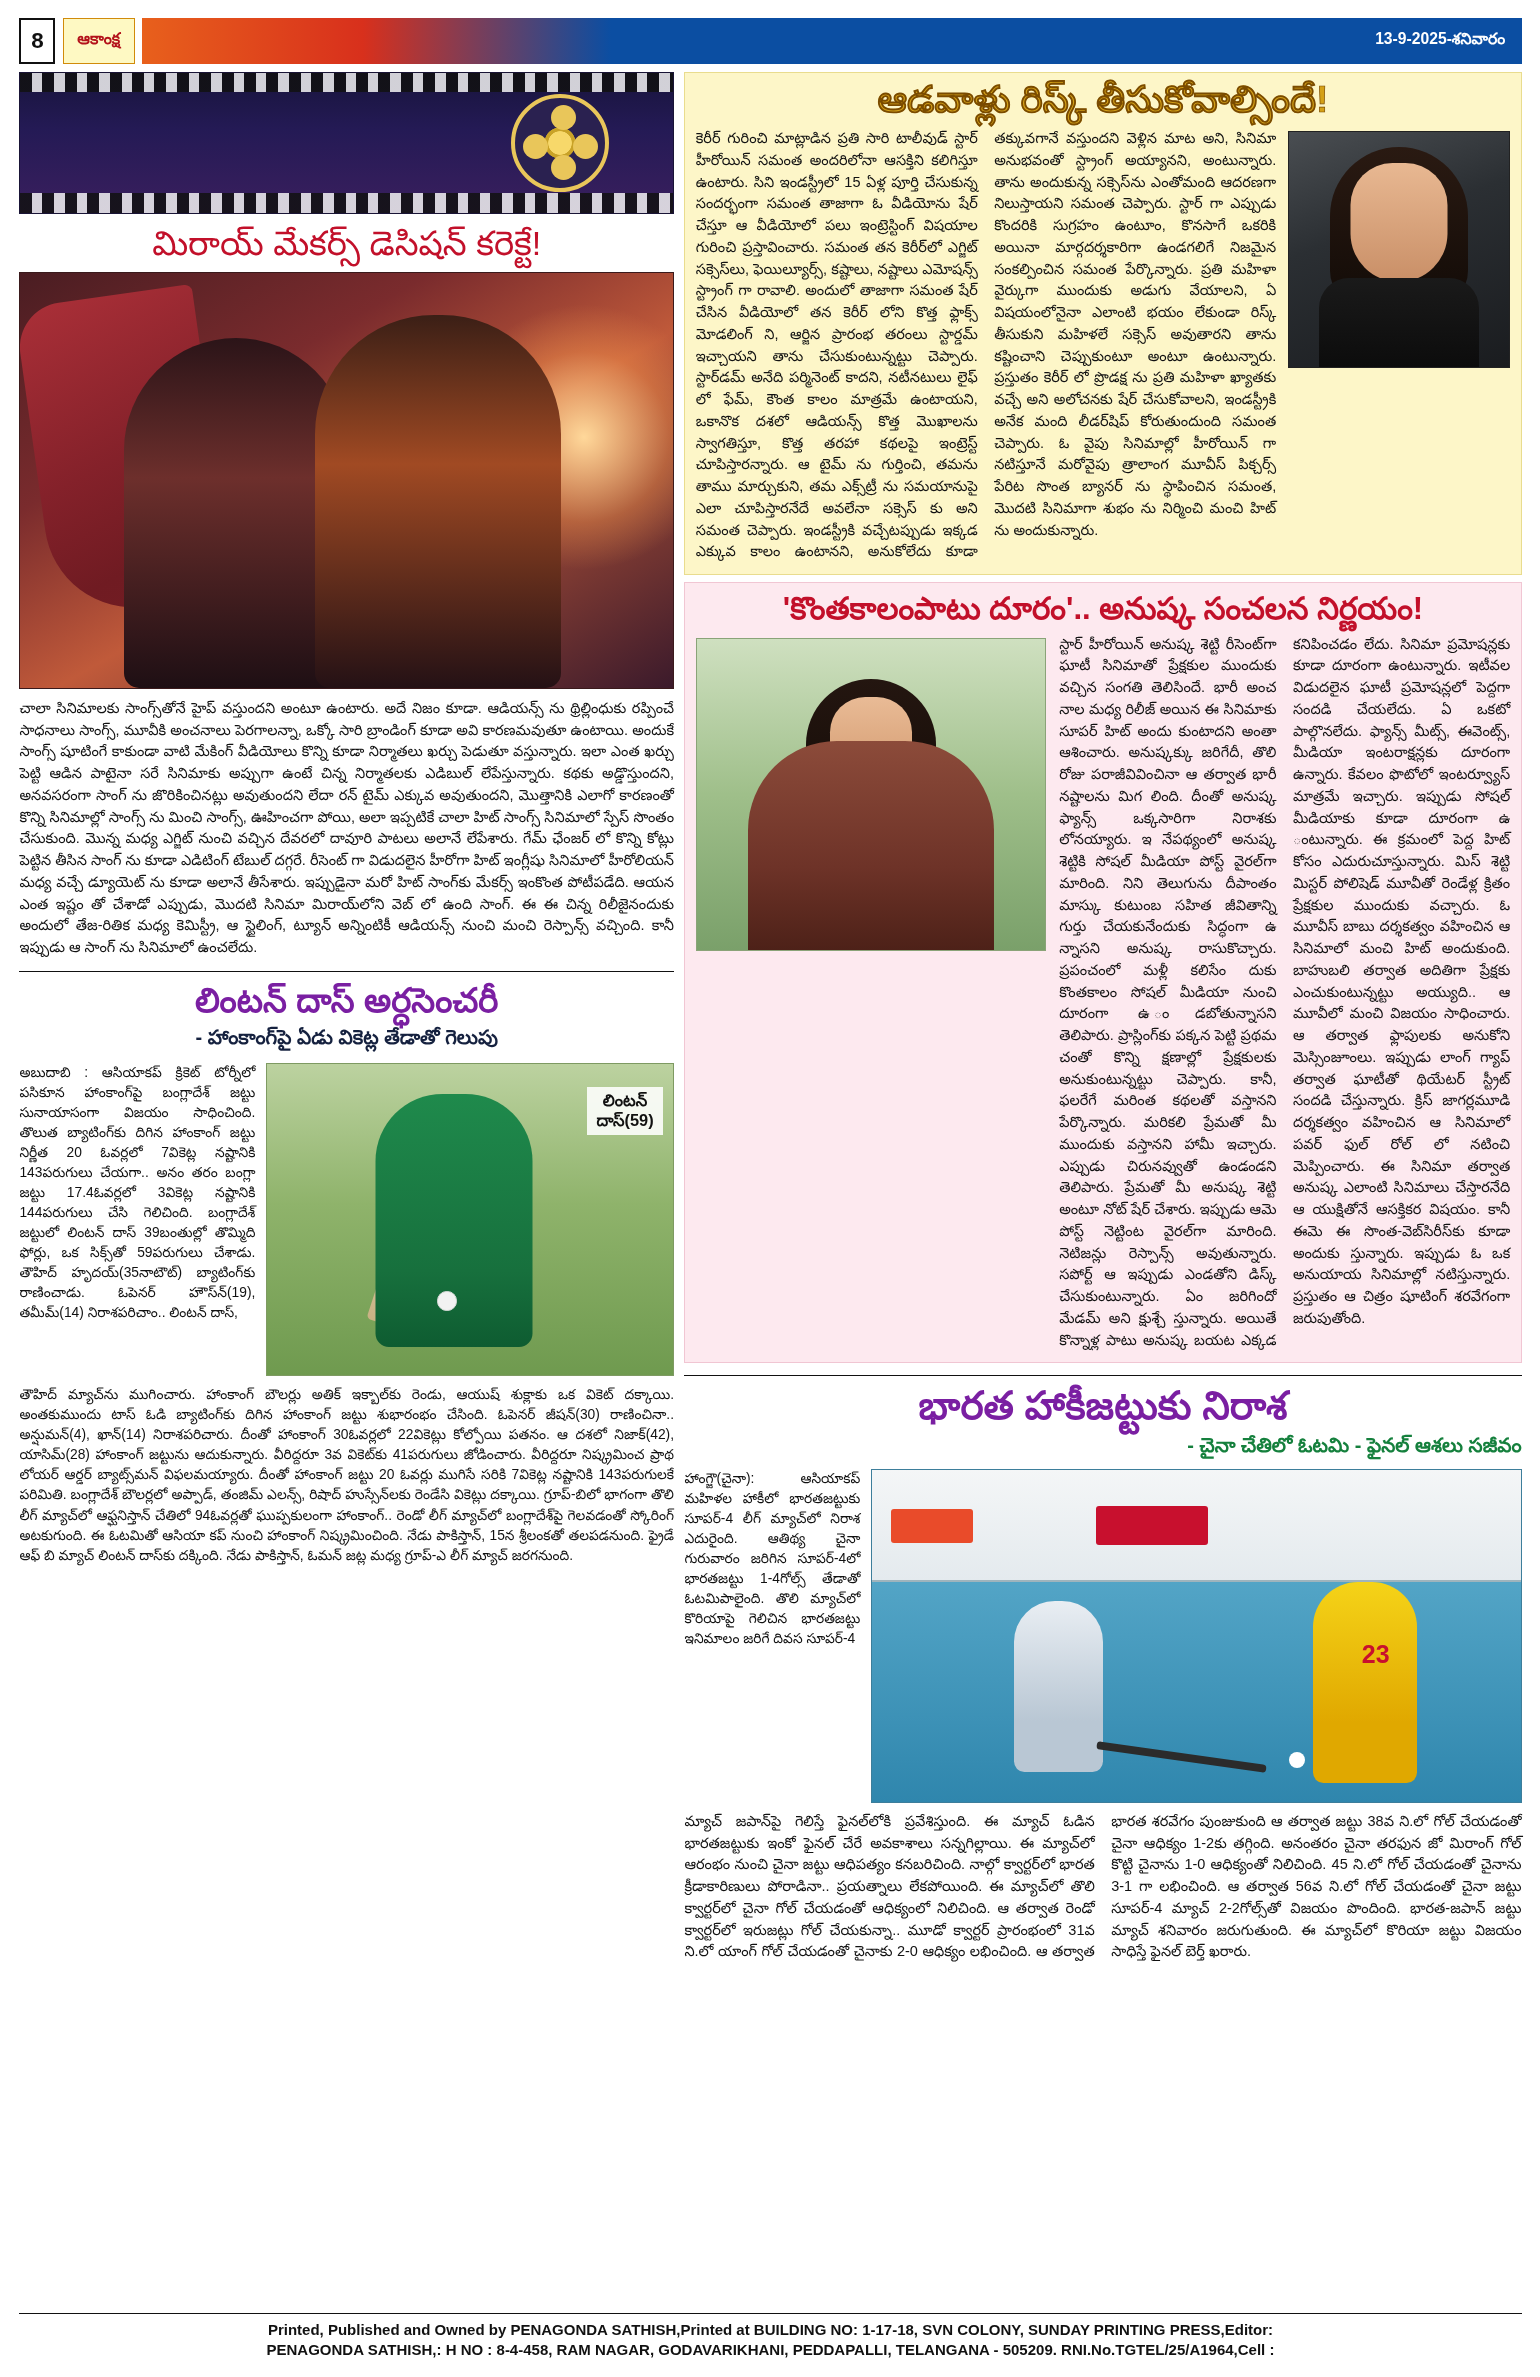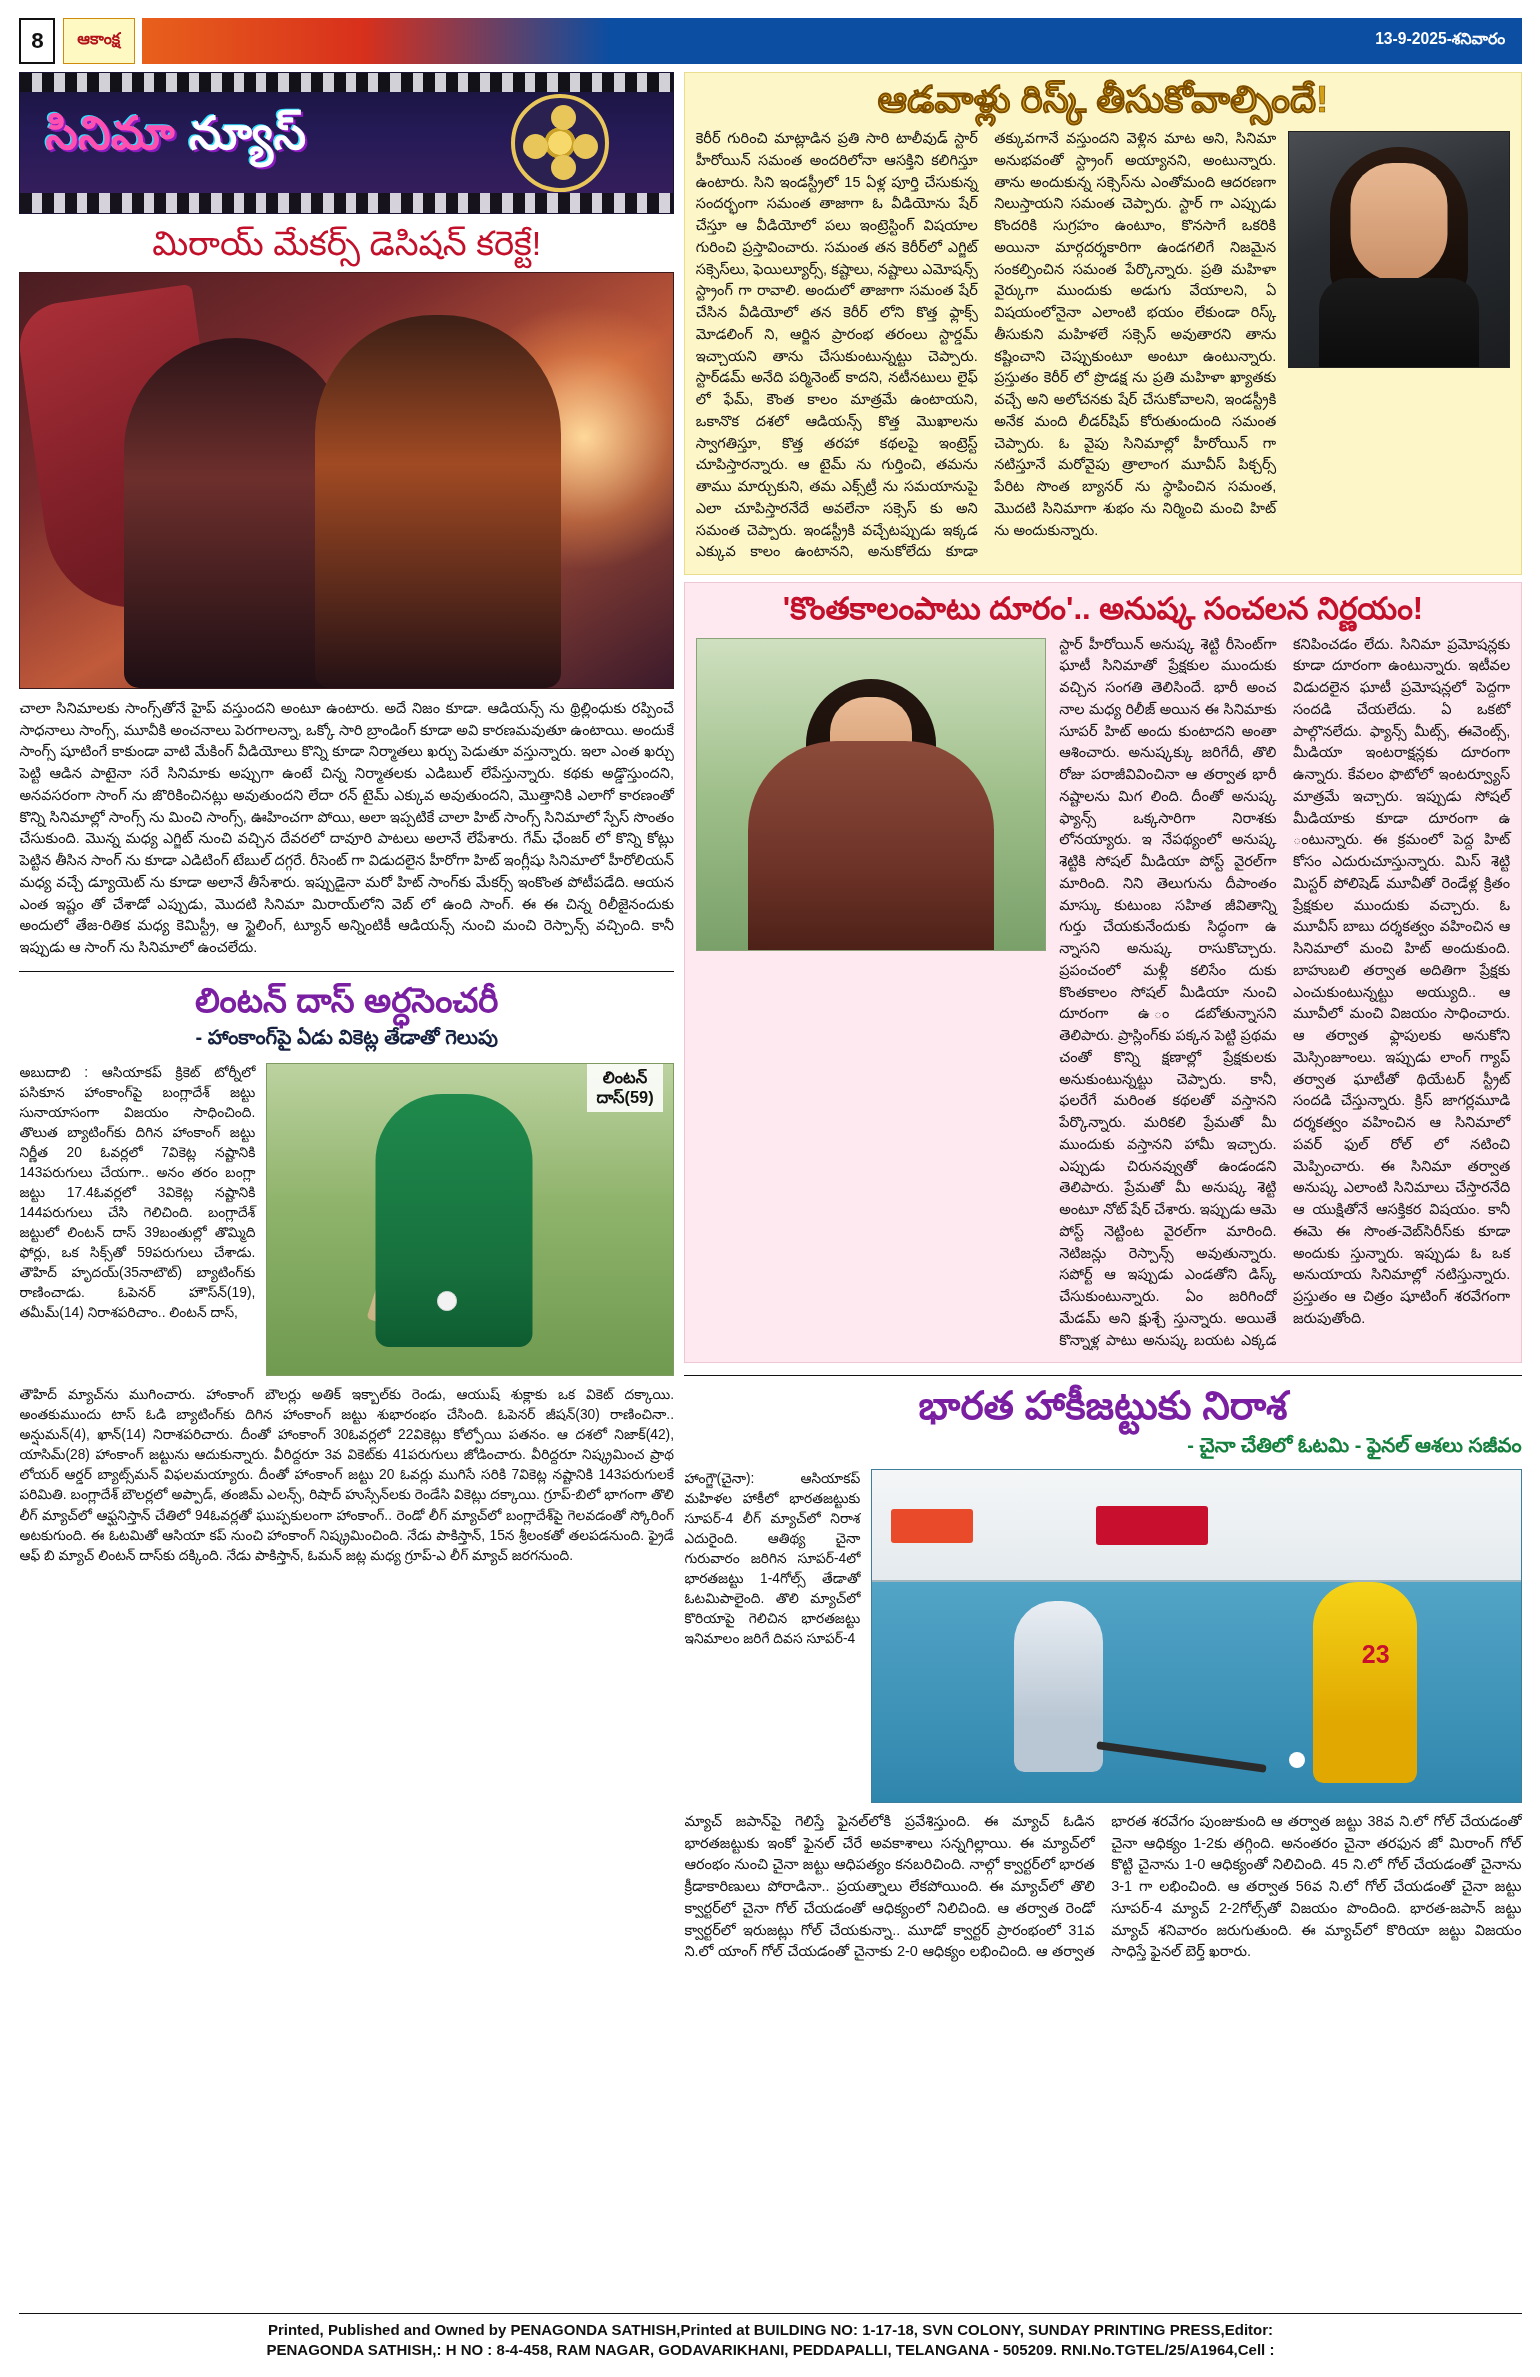--- a/index.html
+++ b/index.html
@@ -182,21 +182,21 @@
   .cricket-photo .bat {
     position:absolute; left: 30%; top: 112px; width: 19.4px; height: 149px;
     background: linear-gradient(180deg,#e8dcc0,#c9b183); transform: rotate(18deg);
     border-radius:4.5px;
   }
   .cricket-photo .ball {
     position:absolute; left: 42%; bottom: 64px; width: 19.4px; height:19.4px; border-radius:50%;
     background:#f2f2f2; border:1.5px solid #ddd;
   }
   .caption-box {
-    position:absolute; right:10.4px; top:0;
+    position:absolute; right:10.4px; top:23px;
     background: rgba(255,255,255,.88);
     color:#111; font-weight:bold; font-size:16.4px;
     padding:4.5px 9px; text-align:center; line-height:1.2;
   }
 
   
   .head-yellowband {
     font-size: 37px; font-weight:bold; color:#d4a017; text-align:center;
     -webkit-text-stroke: 0.7px #7a4b00;
     line-height:1.1;
@@ -336,24 +336,20 @@
   <div class="content">
 
     <div class="col-left">
 
       <div class="cinema-banner">
         <div class="film-strip"></div>
         <div class="film-strip bottom"></div>
         <div class="reel">
           <span class="reel-dot l"></span>
             <span class="reel-dot r"></span>
-        </div>
-        <div class="cinema-title">
-          <span class="pink">సినిమా</span>
-          <span>న్యూస్</span>
         </div>
       </div>
 
       <div class="headline-red">మిరాయ్ మేకర్స్ డెసిషన్ కరెక్టే!</div>
 
       <div class="photo">
         <div class="cape"></div>
         <div class="glow"></div>
         <div class="fig-a"></div>
         <div class="fig-b"></div>

